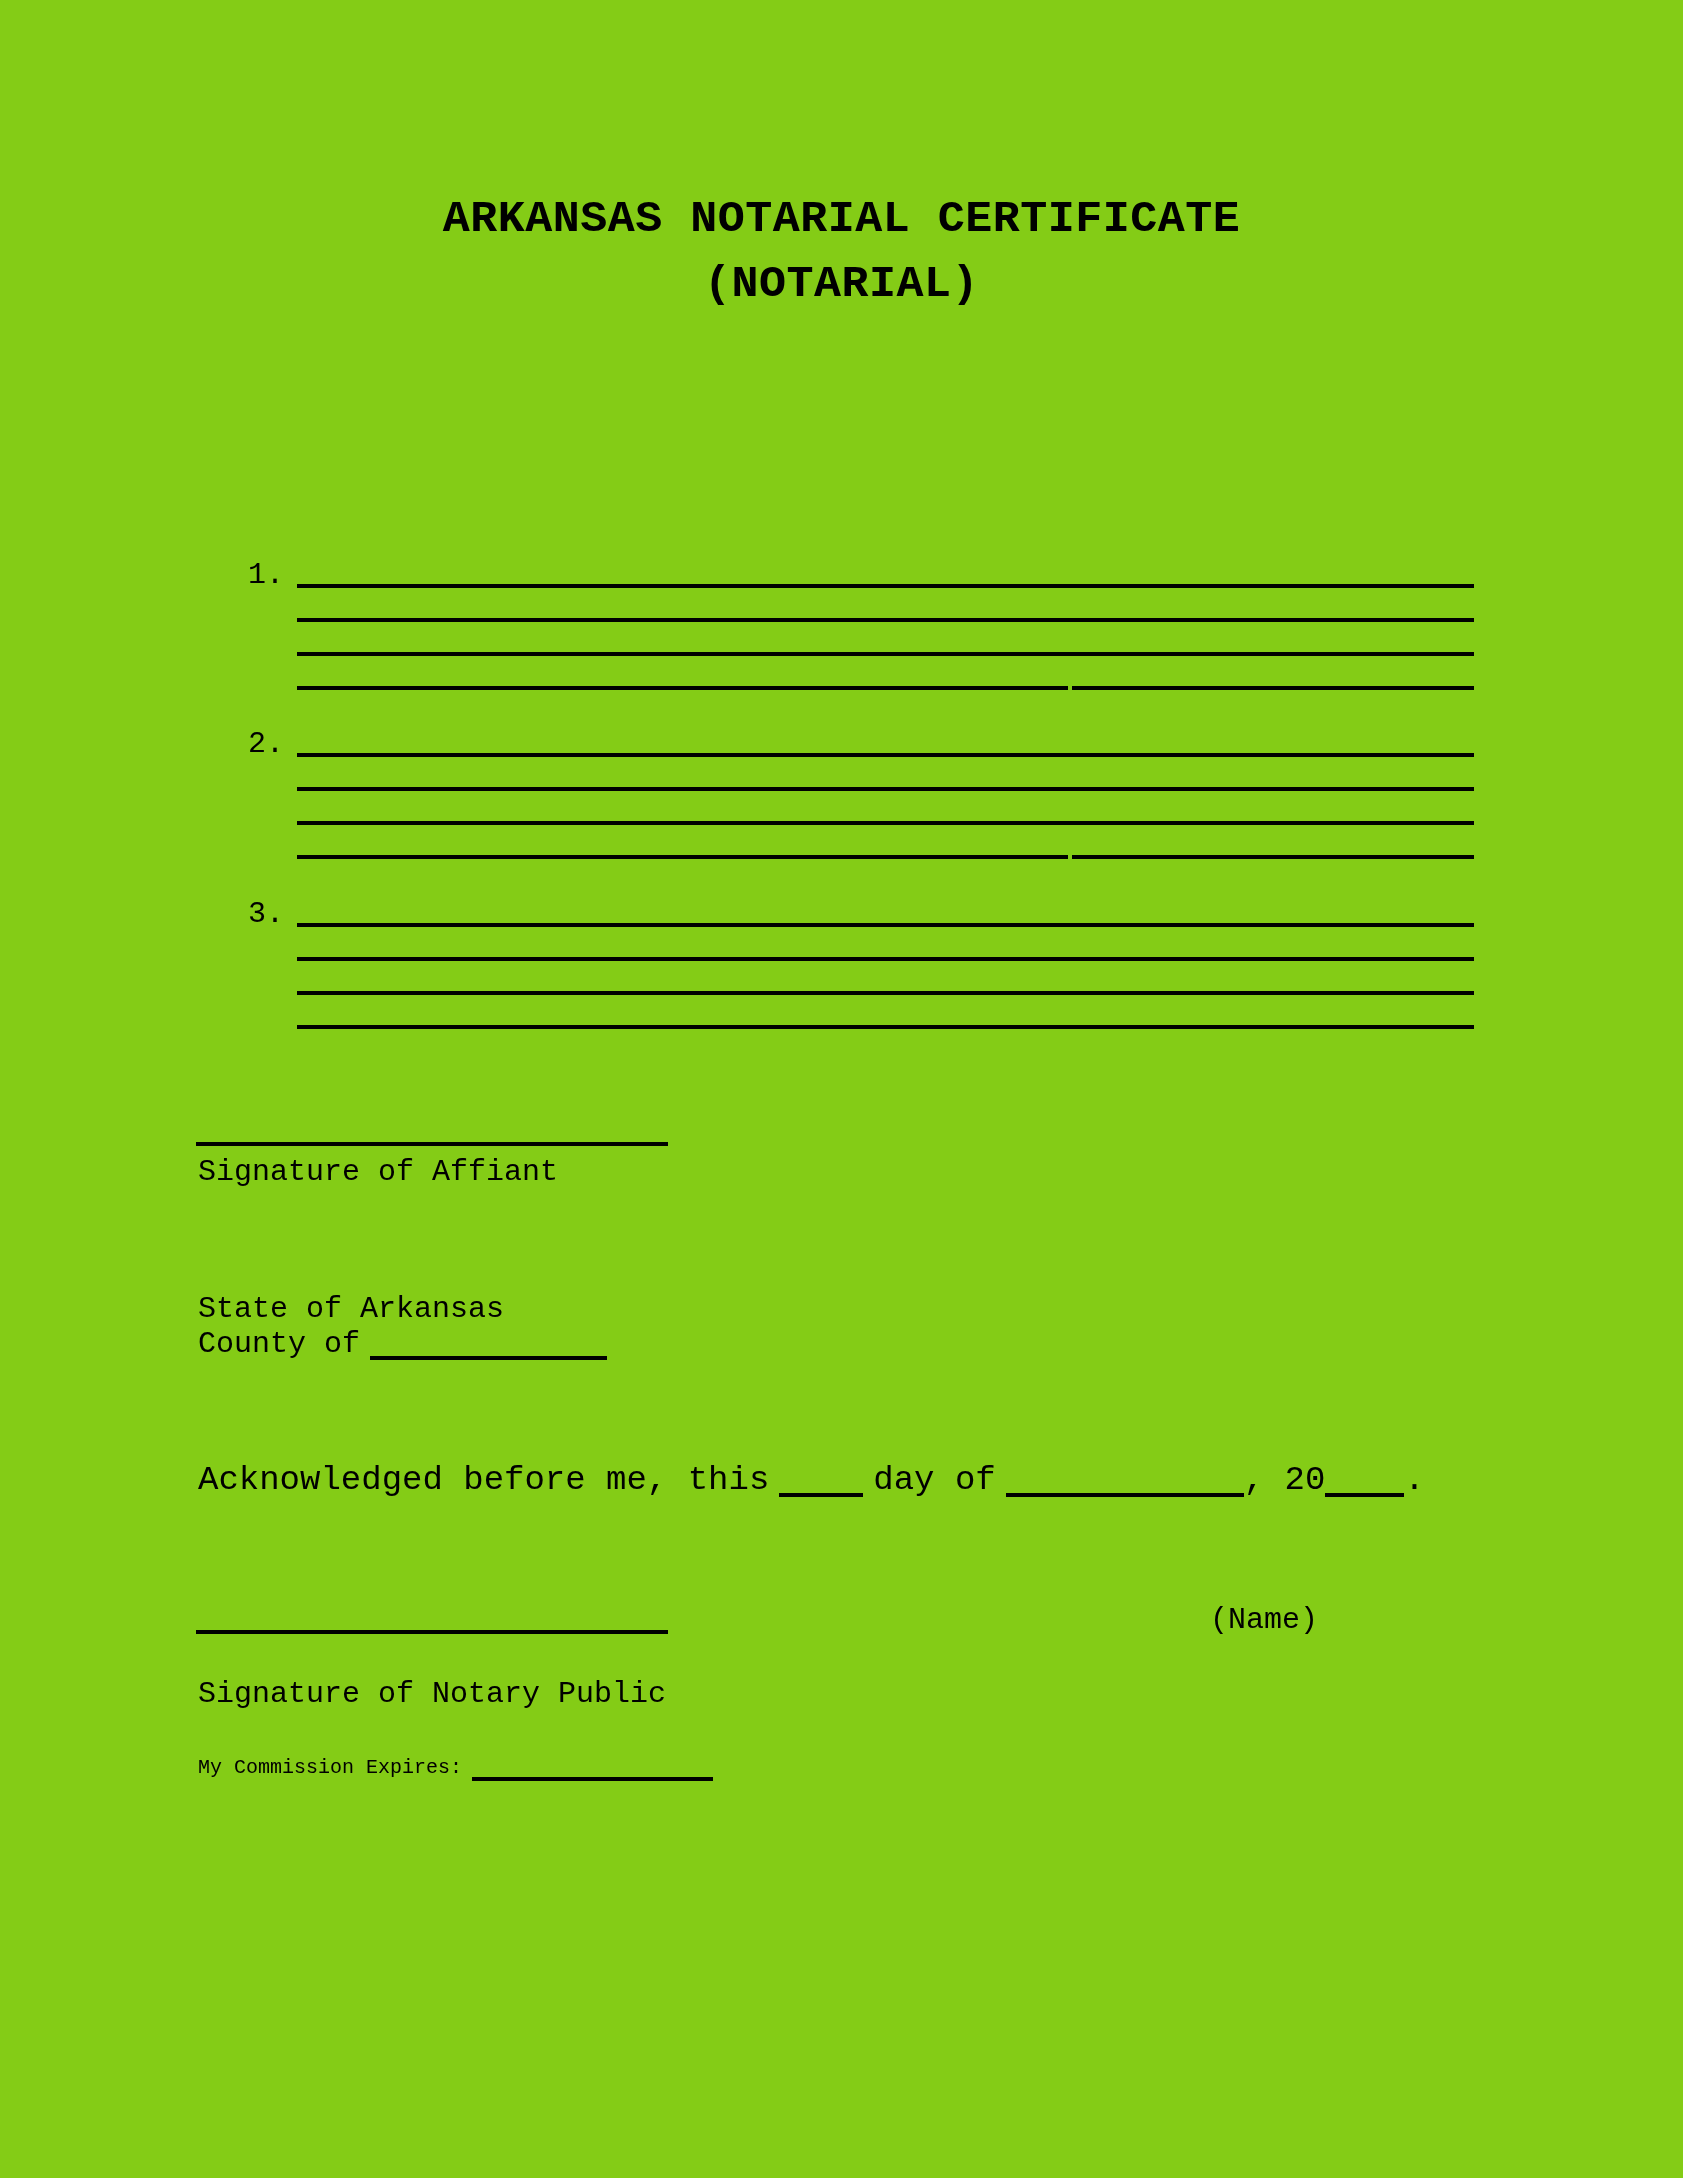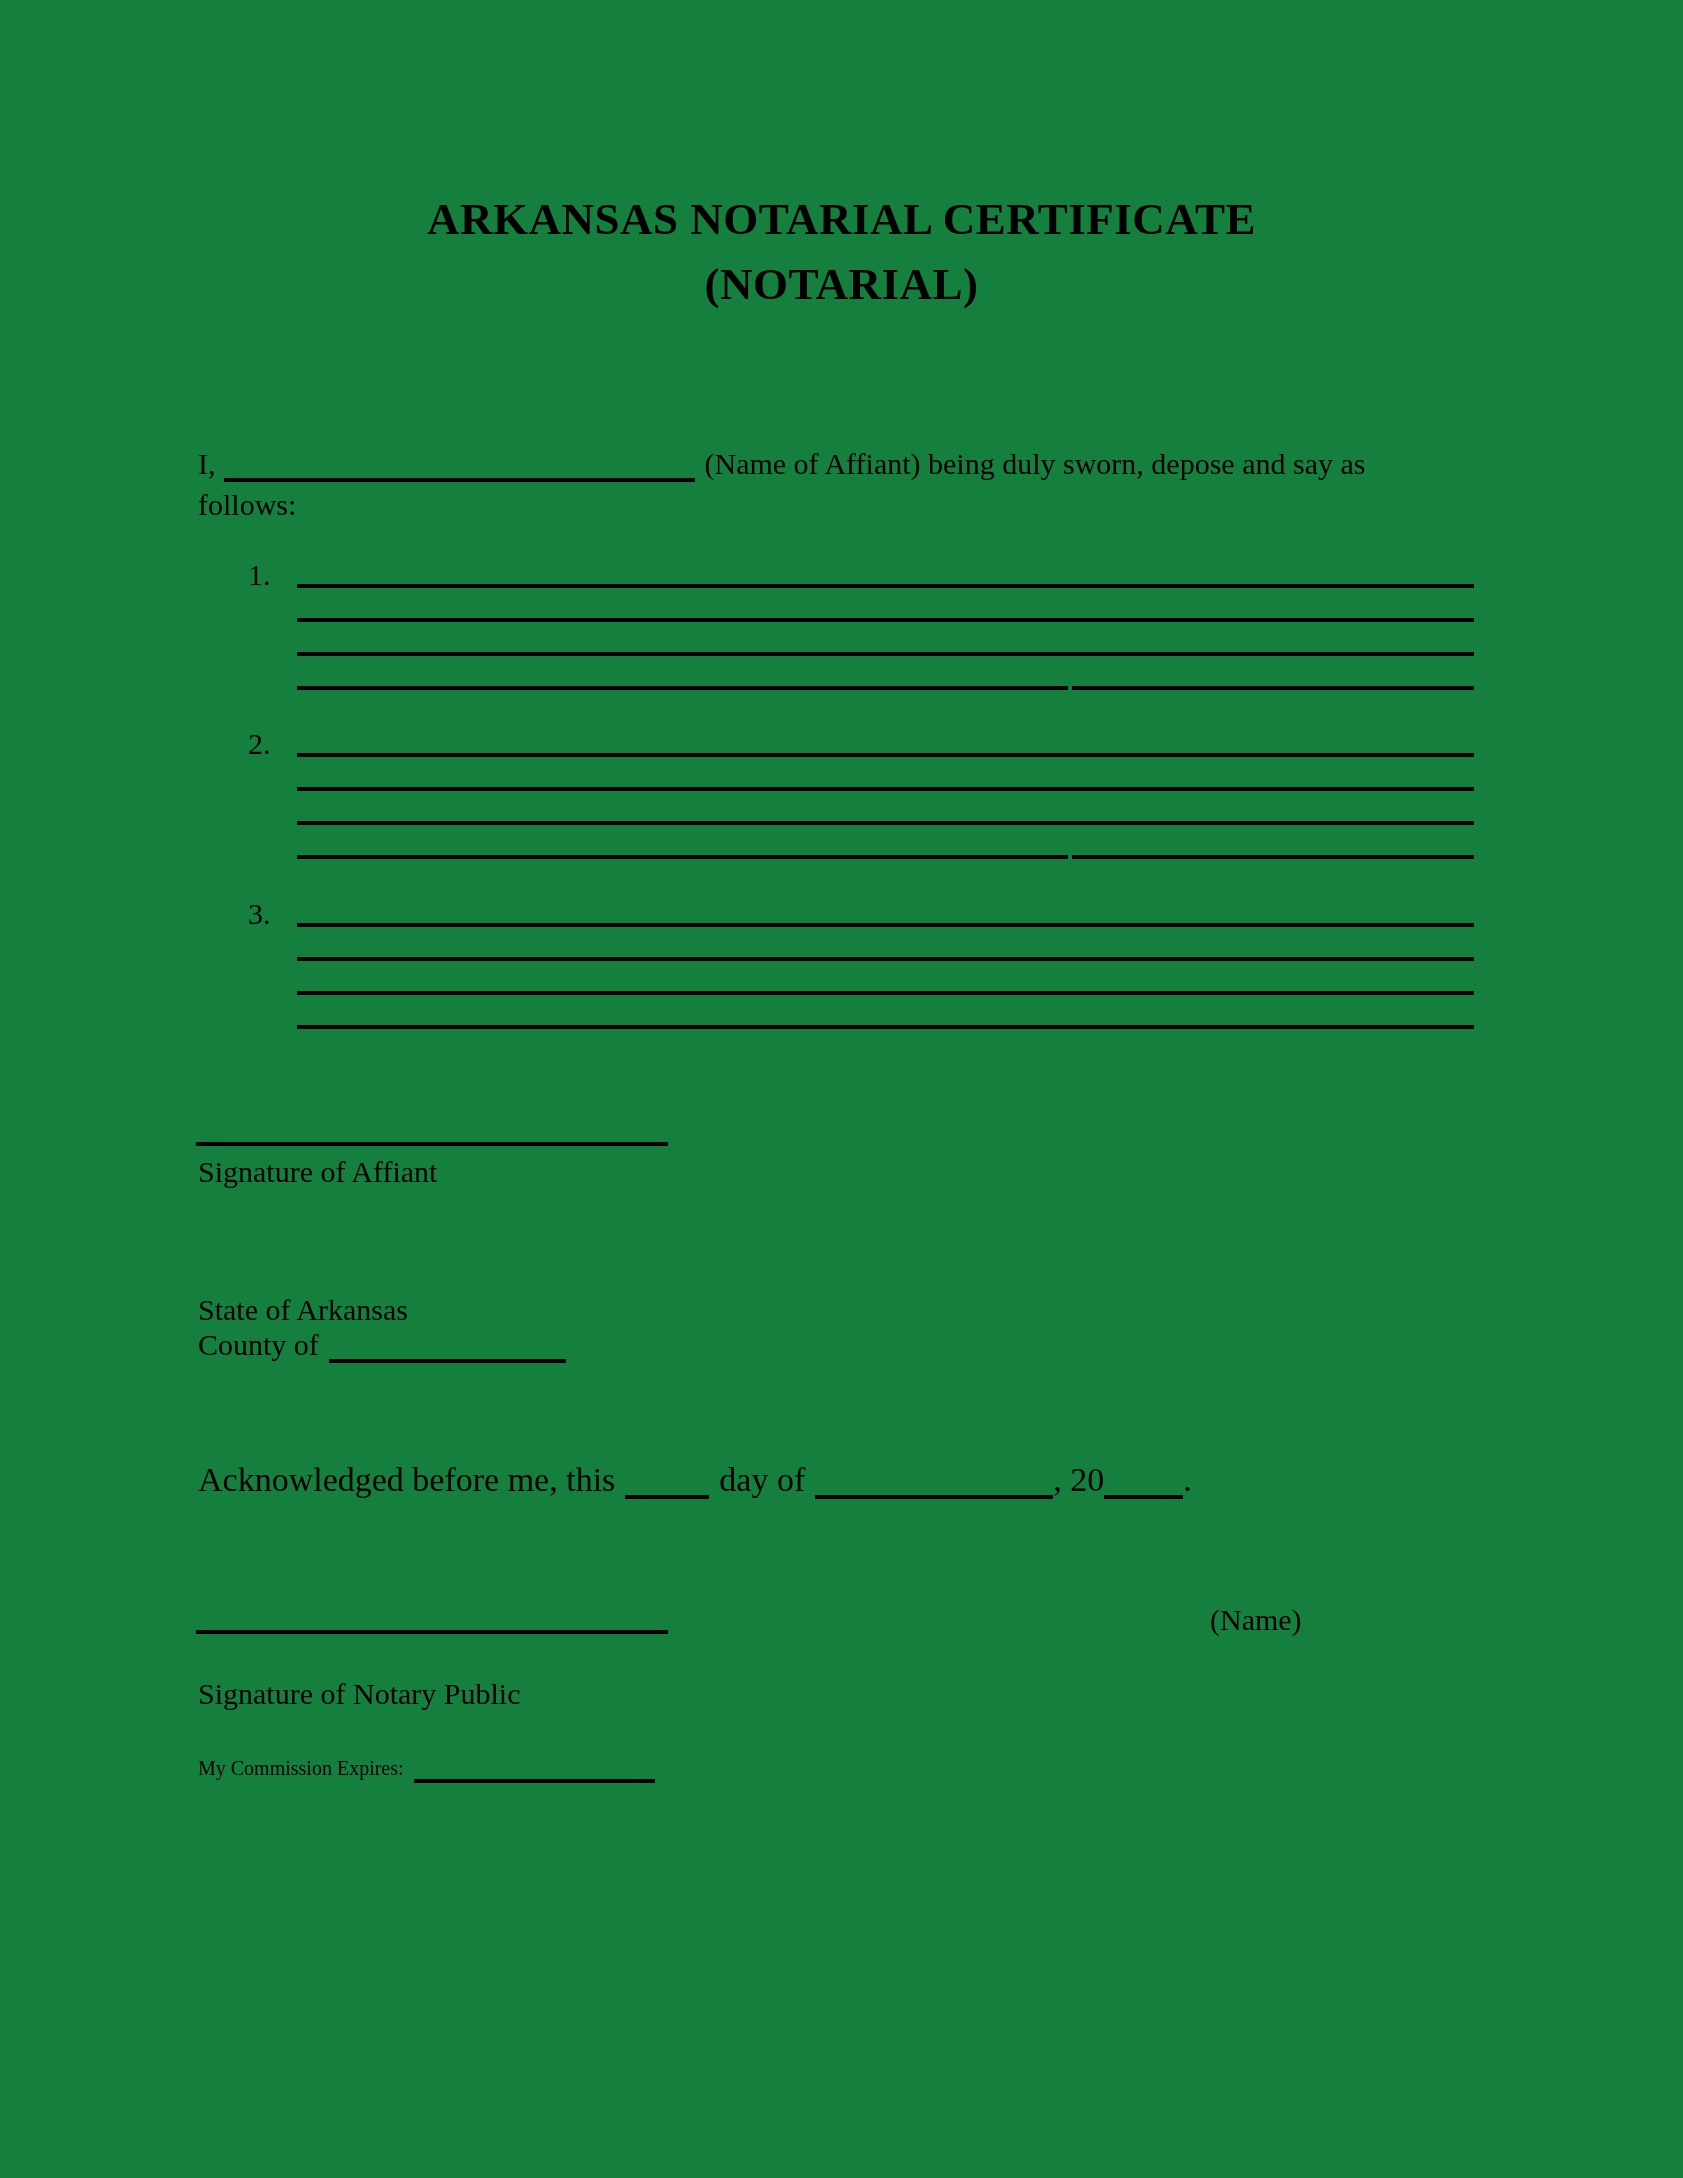--- a/index.html
+++ b/index.html
@@ -1,23 +1,23 @@
 <!DOCTYPE html>
 <html><head>
 <meta charset="utf-8">
 <style>
   * { box-sizing: border-box; }
   html, body { margin: 0; padding: 0; background: #ffffff; }
   .page {
     position: relative;
     width: 1683px;
     height: 2178px;
-    background: #15803d;
+    background: #84cc16;
     color: #000000;
-    font-family: Liberation Serif, serif;
+    font-family: Liberation Mono, monospace;
     overflow: hidden;
   }
 
   
   .doc-title {
     position: absolute;
     top: 187px; left: 0;
     width: 1683px;
     text-align: center;
     font-weight: bold;
@@ -93,26 +93,20 @@
 </head>
 <body>
 
 <div class="page">
 
   <div class="doc-title">
     <div>ARKANSAS NOTARIAL CERTIFICATE</div>
     <div>(NOTARIAL)</div>
   </div>
 
-  <div class="intro">
-    <div class="line1">
-      <span>I,</span><span class="blank blank-name"></span><span>(Name of Affiant) being duly sworn, depose and say as</span>
-    </div>
-    <div>follows:</div>
-  </div>
 
   <div class="stmt stmt-1">
     <span class="stmt-num">1.</span>
     <div class="stmt-lines">
       <div class="line-row"></div>
       <div class="line-row"></div>
       <div class="line-row"></div>
       <div class="line-row split">
         <span class="seg1"></span>
         <span class="gap"></span>

